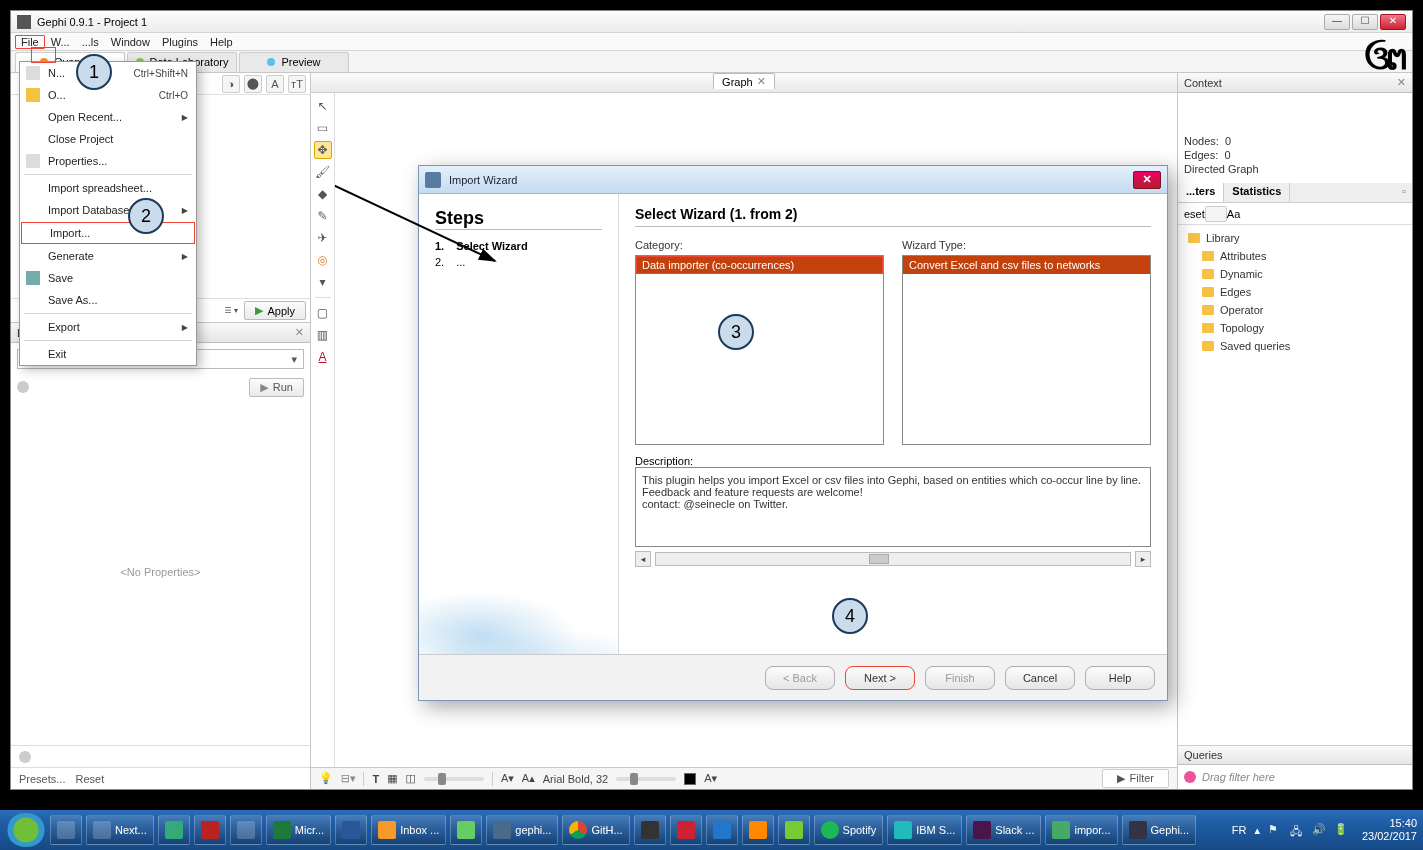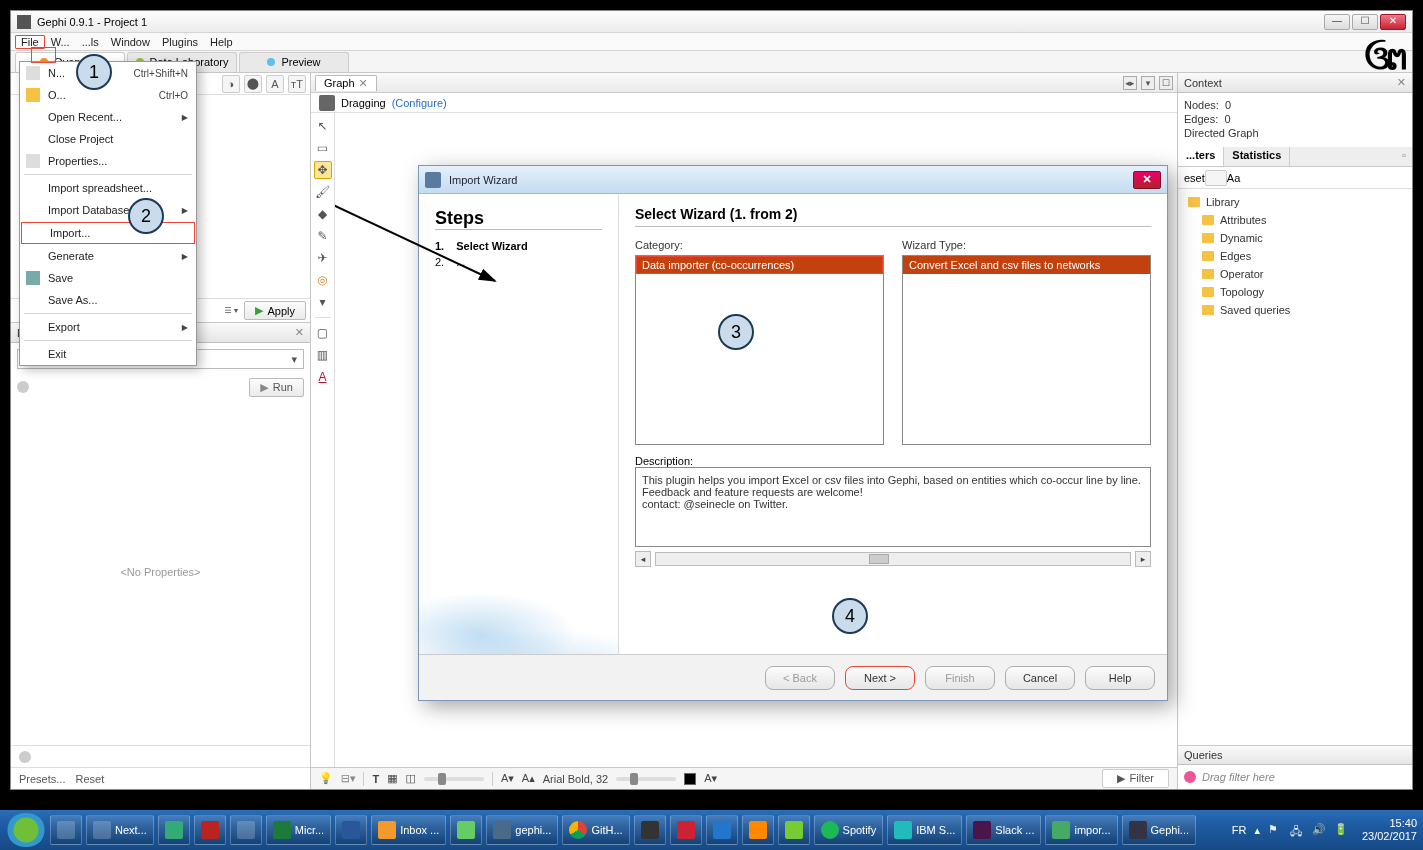--- a/index.html
+++ b/index.html
@@ -48,42 +48,42 @@
   .botbar .dot2{width:12px;height:12px;border-radius:50%;background:#ccc;}
   
   .filemenu{position:absolute;left:8px;top:50px;width:178px;background:#fff;border:1px solid #999;box-shadow:4px 4px 10px rgba(0,0,0,.25);z-index:50;}
   .filemenu .fi{height:22px;display:flex;align-items:center;padding:0 8px 0 28px;color:#222;position:relative;}
   .filemenu .fi .ico{position:absolute;left:6px;width:14px;height:14px;}
   .filemenu .fi .sc{margin-left:auto;color:#444;font-size:10px;}
   .filemenu .fi .arrow{margin-left:auto;color:#444;font-size:8px;}
   .filemenu .sep{height:1px;background:#d4d4d4;margin:2px 4px;}
   .filemenu .fi.hl{border:1px solid #e43;margin:1px;}
   
-  .graph-panel-h{display:flex;align-items:center;gap:16px;height:20px;padding:0 4px;border-bottom:1px solid #ccc;background:linear-gradient(#fafafa,#eaeaea);}
+  .graph-panel-h{display:flex;align-items:center;gap:16px;height:20px;padding:0 4px;border-bottom:1px solid #ccc;background:linear-gradient(#fafafa,#eaeaea);flex-direction:column;}
   .graph-panel-h .gtab{background:#fff;border:1px solid #bbb;border-bottom:none;padding:1px 8px;border-radius:2px 2px 0 0;display:flex;align-items:center;gap:4px;}
   .graph-panel-h .spacer{flex:1;}
   .graph-panel-h .wcontrols div{width:14px;height:14px;border:1px solid #aaa;background:#eee;display:inline-flex;align-items:center;justify-content:center;font-size:9px;color:#555;margin-left:1px;}
   .graph-drag{height:20px;display:flex;align-items:center;gap:6px;padding:0 8px;border-bottom:1px solid #e0e0e0;}
   .graph-drag .gicon{width:16px;height:16px;background:#666;border-radius:2px;}
   .graph-drag .glink{color:#2a6dc2;}
   .graph-body{flex:1;display:flex;}
   .tool-strip{width:24px;border-right:1px solid #ddd;display:flex;flex-direction:column;align-items:center;padding-top:4px;gap:4px;}
   .tool-strip .t{width:18px;height:18px;display:flex;align-items:center;justify-content:center;font-size:12px;color:#555;border-radius:2px;}
   .tool-strip .t.sel{background:#ffe597;border:1px solid #d6a800;}
   .tool-strip hr{width:16px;border:none;border-top:1px solid #ddd;margin:2px 0;}
   .canvas{flex:1;background:#fff;position:relative;}
   .footerbar{height:22px;border-top:1px solid #c7c7c7;background:#f5f5f5;display:flex;align-items:center;padding:0 8px;gap:8px;}
   .footerbar .fi{display:flex;align-items:center;gap:4px;color:#444;}
   .footerbar .sep{width:1px;height:14px;background:#ccc;}
   .footerbar .track{width:60px;height:4px;background:#ddd;border-radius:2px;position:relative;}
   .footerbar .thumb{width:8px;height:12px;background:#888;border-radius:2px;position:absolute;top:-4px;left:14px;}
   .footerbar .colbox{width:12px;height:12px;background:#000;border:1px solid #666;}
   .footerbar .filterbtn{margin-left:auto;border:1px solid #ccc;background:#fff;padding:2px 14px;border-radius:2px;color:#555;}
   
-  .ctx-body{padding:6px;color:#333;}
+  .ctx-body{padding:6px;color:#333;margin-top:36px;}
   .ctx-body div{margin-bottom:2px;}
   .filt-tabs{display:flex;height:20px;border-bottom:1px solid #ccc;background:#eee;}
   .filt-tabs .ft{padding:2px 8px;border-right:1px solid #ccc;background:#eee;font-weight:bold;}
   .filt-tabs .ft.act{background:#fff;}
   .filt-tabs .pclose{margin-left:auto;padding:2px 6px;color:#888;}
   .filt-tool{height:22px;display:flex;align-items:center;padding:0 6px;border-bottom:1px solid #ddd;}
   .filt-tool .bt{width:22px;height:16px;border:1px solid #ccc;background:#f5f5f5;border-radius:2px;}
   .lib-tree{padding:4px;}
   .lib-tree .li{height:18px;display:flex;align-items:center;gap:6px;color:#333;padding-left:6px;}
   .lib-tree .fold{width:12px;height:10px;background:#f5c244;border-radius:1px;}
@@ -234,25 +234,20 @@
           <span>Graph</span>
           <span style="color:#888;">✕</span>
         </div>
         <div class="spacer"></div>
         <div class="wcontrols">
           <div>◂▸</div>
           <div>▾</div>
           <div>☐</div>
         </div>
       </div>
-      <div class="graph-drag">
-        <div class="gicon"></div>
-        <span>Dragging</span>
-        <span class="glink">(Configure)</span>
-      </div>
       <div class="graph-body">
         <div class="tool-strip">
           <div class="t">↖</div>
           <div class="t">▭</div>
           <div class="t sel">✥</div>
           <div class="t">🖌</div>
           <div class="t">◆</div>
           <div class="t">✎</div>
           <div class="t">✈</div>
           <div class="t" style="color:#d97b1f;">◎</div>

